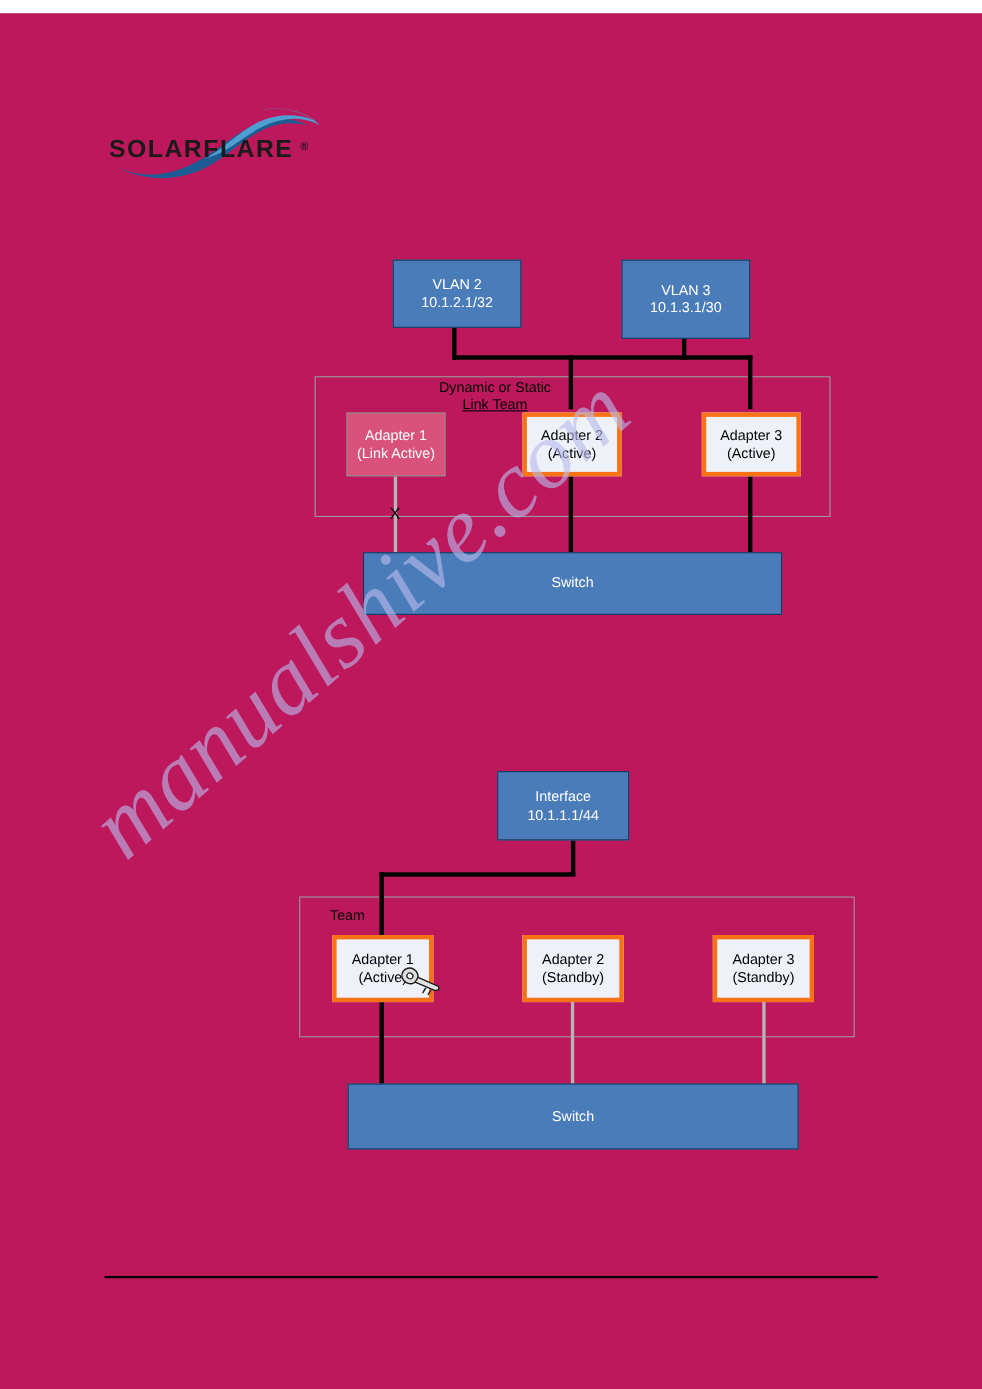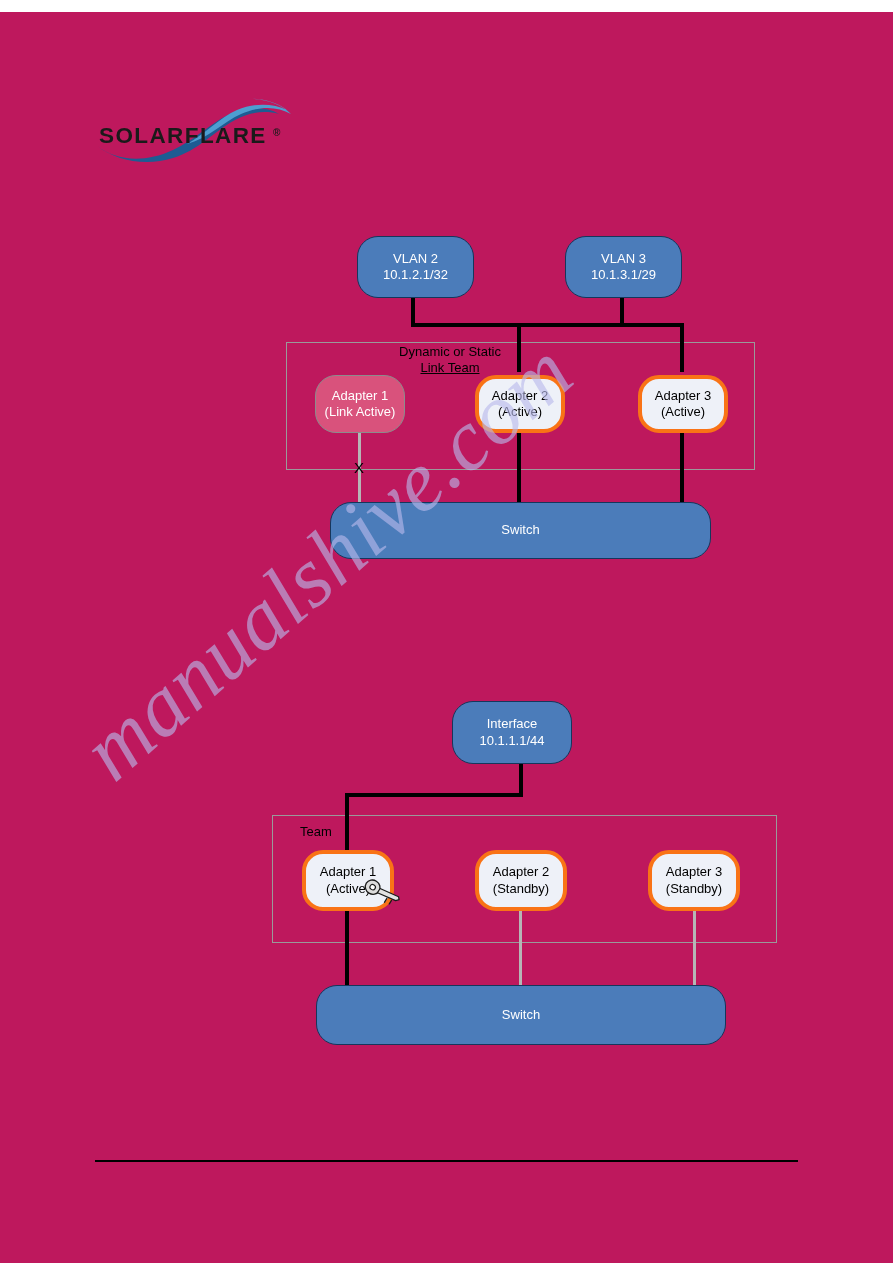--- a/index.html
+++ b/index.html
@@ -61,21 +61,20 @@
   .node {
     position: absolute;
     box-sizing: border-box;
     display: flex;
     flex-direction: column;
     align-items: center;
     justify-content: center;
     text-align: center;
     line-height: 1.24;
     z-index: 3;
-    border-radius: 21px;
   }
   .node-blue {
     background: #4b7cba;
     border: 1px solid #16365c;
     color: #ffffff;
     font-size: 13px;
   }
   .node-red {
     background: #d9527c;
     border: 1px solid #8c8c8c;
@@ -153,23 +152,23 @@
       <text x="4" y="49" font-family="Liberation Sans, sans-serif" font-size="22.5" font-weight="bold" letter-spacing="1.4" fill="#1a1a1a">SOLARFLARE</text>
       <text x="178" y="42" font-family="Liberation Sans, sans-serif" font-size="10" font-weight="bold" fill="#1a1a1a">®</text>
     </svg>
   </div>
 
   <div class="node node-blue" style="left:357px; top:224px; width:117px; height:62px;">
     <span class="node-line2">VLAN 2</span>
     <span class="node-line2">10.1.2.1/32</span>
   </div>
 
-  <div class="node node-blue" style="left:565px; top:224px; width:117px; height:62px;">
+  <div class="node node-blue" style="left:565px; top:224px; width:117px; height:72px;">
     <span class="node-line2">VLAN 3</span>
-    <span class="node-line2">10.1.3.1/29</span>
+    <span class="node-line2">10.1.3.1/30</span>
   </div>
 
   <div class="link link-active" style="left:411px; top:286px; width:4px; height:29px;"></div>
 
   <div class="link link-active" style="left:620px; top:286px; width:4px; height:29px;"></div>
 
   <div class="link link-active" style="left:411px; top:311px; width:273px; height:4px;"></div>
 
   <div class="link link-active" style="left:517px; top:311px; width:4px; height:49px;"></div>
 

